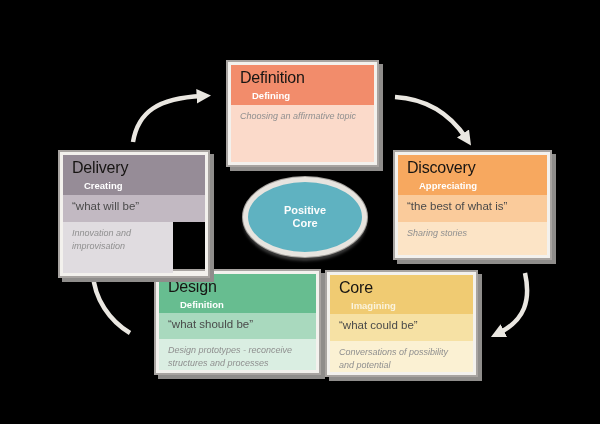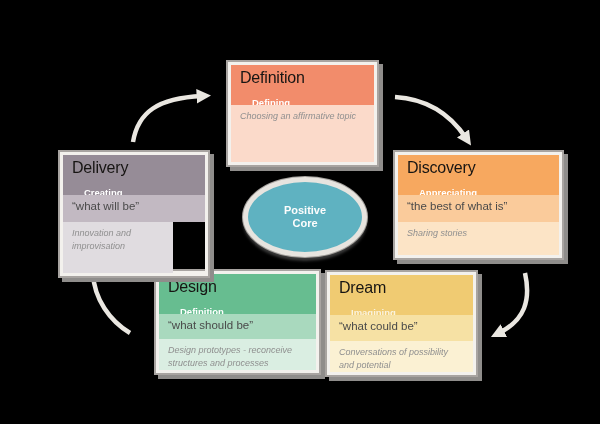--- a/index.html
+++ b/index.html
@@ -8,25 +8,25 @@
     position:relative;width:600px;height:424px;background:#000;overflow:hidden;
     font-family:"Liberation Sans","DejaVu Sans",sans-serif;
   }
   .card{
     position:absolute;display:flex;flex-direction:column;
     border:3px solid #F3F1ED;
     box-shadow:0 0 0 2px #A8A4A1, 4px 4px 0 2px #8F8D8B;
   }
   .card .hdr{background:var(--hdr);height:40px;padding:5px 8px 0 9px;line-height:1;}
   .card .title{font-size:16px;font-weight:400;color:#171513;letter-spacing:-0.2px;}
-  .card .subtitle{font-size:9.5px;font-weight:700;color:var(--sub);margin-top:12px;padding-left:12px;}
+  .card .subtitle{font-size:9.5px;font-weight:700;color:var(--sub);margin-top:5px;padding-left:12px;}
   .card .quote{background:var(--q);height:27px;padding:6px 8px 0 9px;font-size:11.5px;color:#4A4A4A;line-height:1;}
   .card .desc{background:var(--d);flex:1;padding:5px 14px 0 9px;font-style:italic;font-size:9px;color:#8F8F8F;line-height:1.45;}
   .card-definition{left:228px;top:62px;width:149px;height:103px;}
-  .card-discovery{left:395px;top:152px;width:167px;height:106px;}
+  .card-discovery{left:395px;top:152px;width:155px;height:106px;}
   .card-dream{left:327px;top:272px;width:149px;height:103px;}
   .card-design{left:156px;top:271px;width:163px;height:102px;}
   .card-delivery{left:60px;top:152px;width:148px;height:124px;}
   .card-delivery .desc{max-width:110px;}
   .core{
     position:absolute;left:243px;top:177px;width:124px;height:80px;
     border:5px solid #E7E4DF;border-radius:50%;
     display:flex;align-items:center;justify-content:center;text-align:center;
     font-size:11px;font-weight:600;line-height:1.15;
     box-shadow:0 0 0 1px #A5A29E, 0 4px 3px rgba(130,130,130,0.45);
@@ -82,21 +82,21 @@
       <div class="title">Discovery</div>
       <div class="subtitle">Appreciating</div>
     </div>
     <div class="quote">“the best of what is”</div>
     <div class="desc">Sharing stories</div>
   </div>
 
   
   <div class="card card-dream" style="--hdr: #F0CB72; --q: #F6E1A4; --d: #FBF1D3; --sub: #FAF3DE;">
     <div class="hdr">
-      <div class="title">Dream</div>
+      <div class="title">Core</div>
       <div class="subtitle">Imagining</div>
     </div>
     <div class="quote">“what could be”</div>
     <div class="desc">Conversations of possibility and potential</div>
   </div>
 
   
   <div class="card card-design" style="--hdr: #67BD90; --q: #A9D9BE; --d: #DAEEE2; --sub: #FFFFFF;">
     <div class="hdr">
       <div class="title">Design</div>

